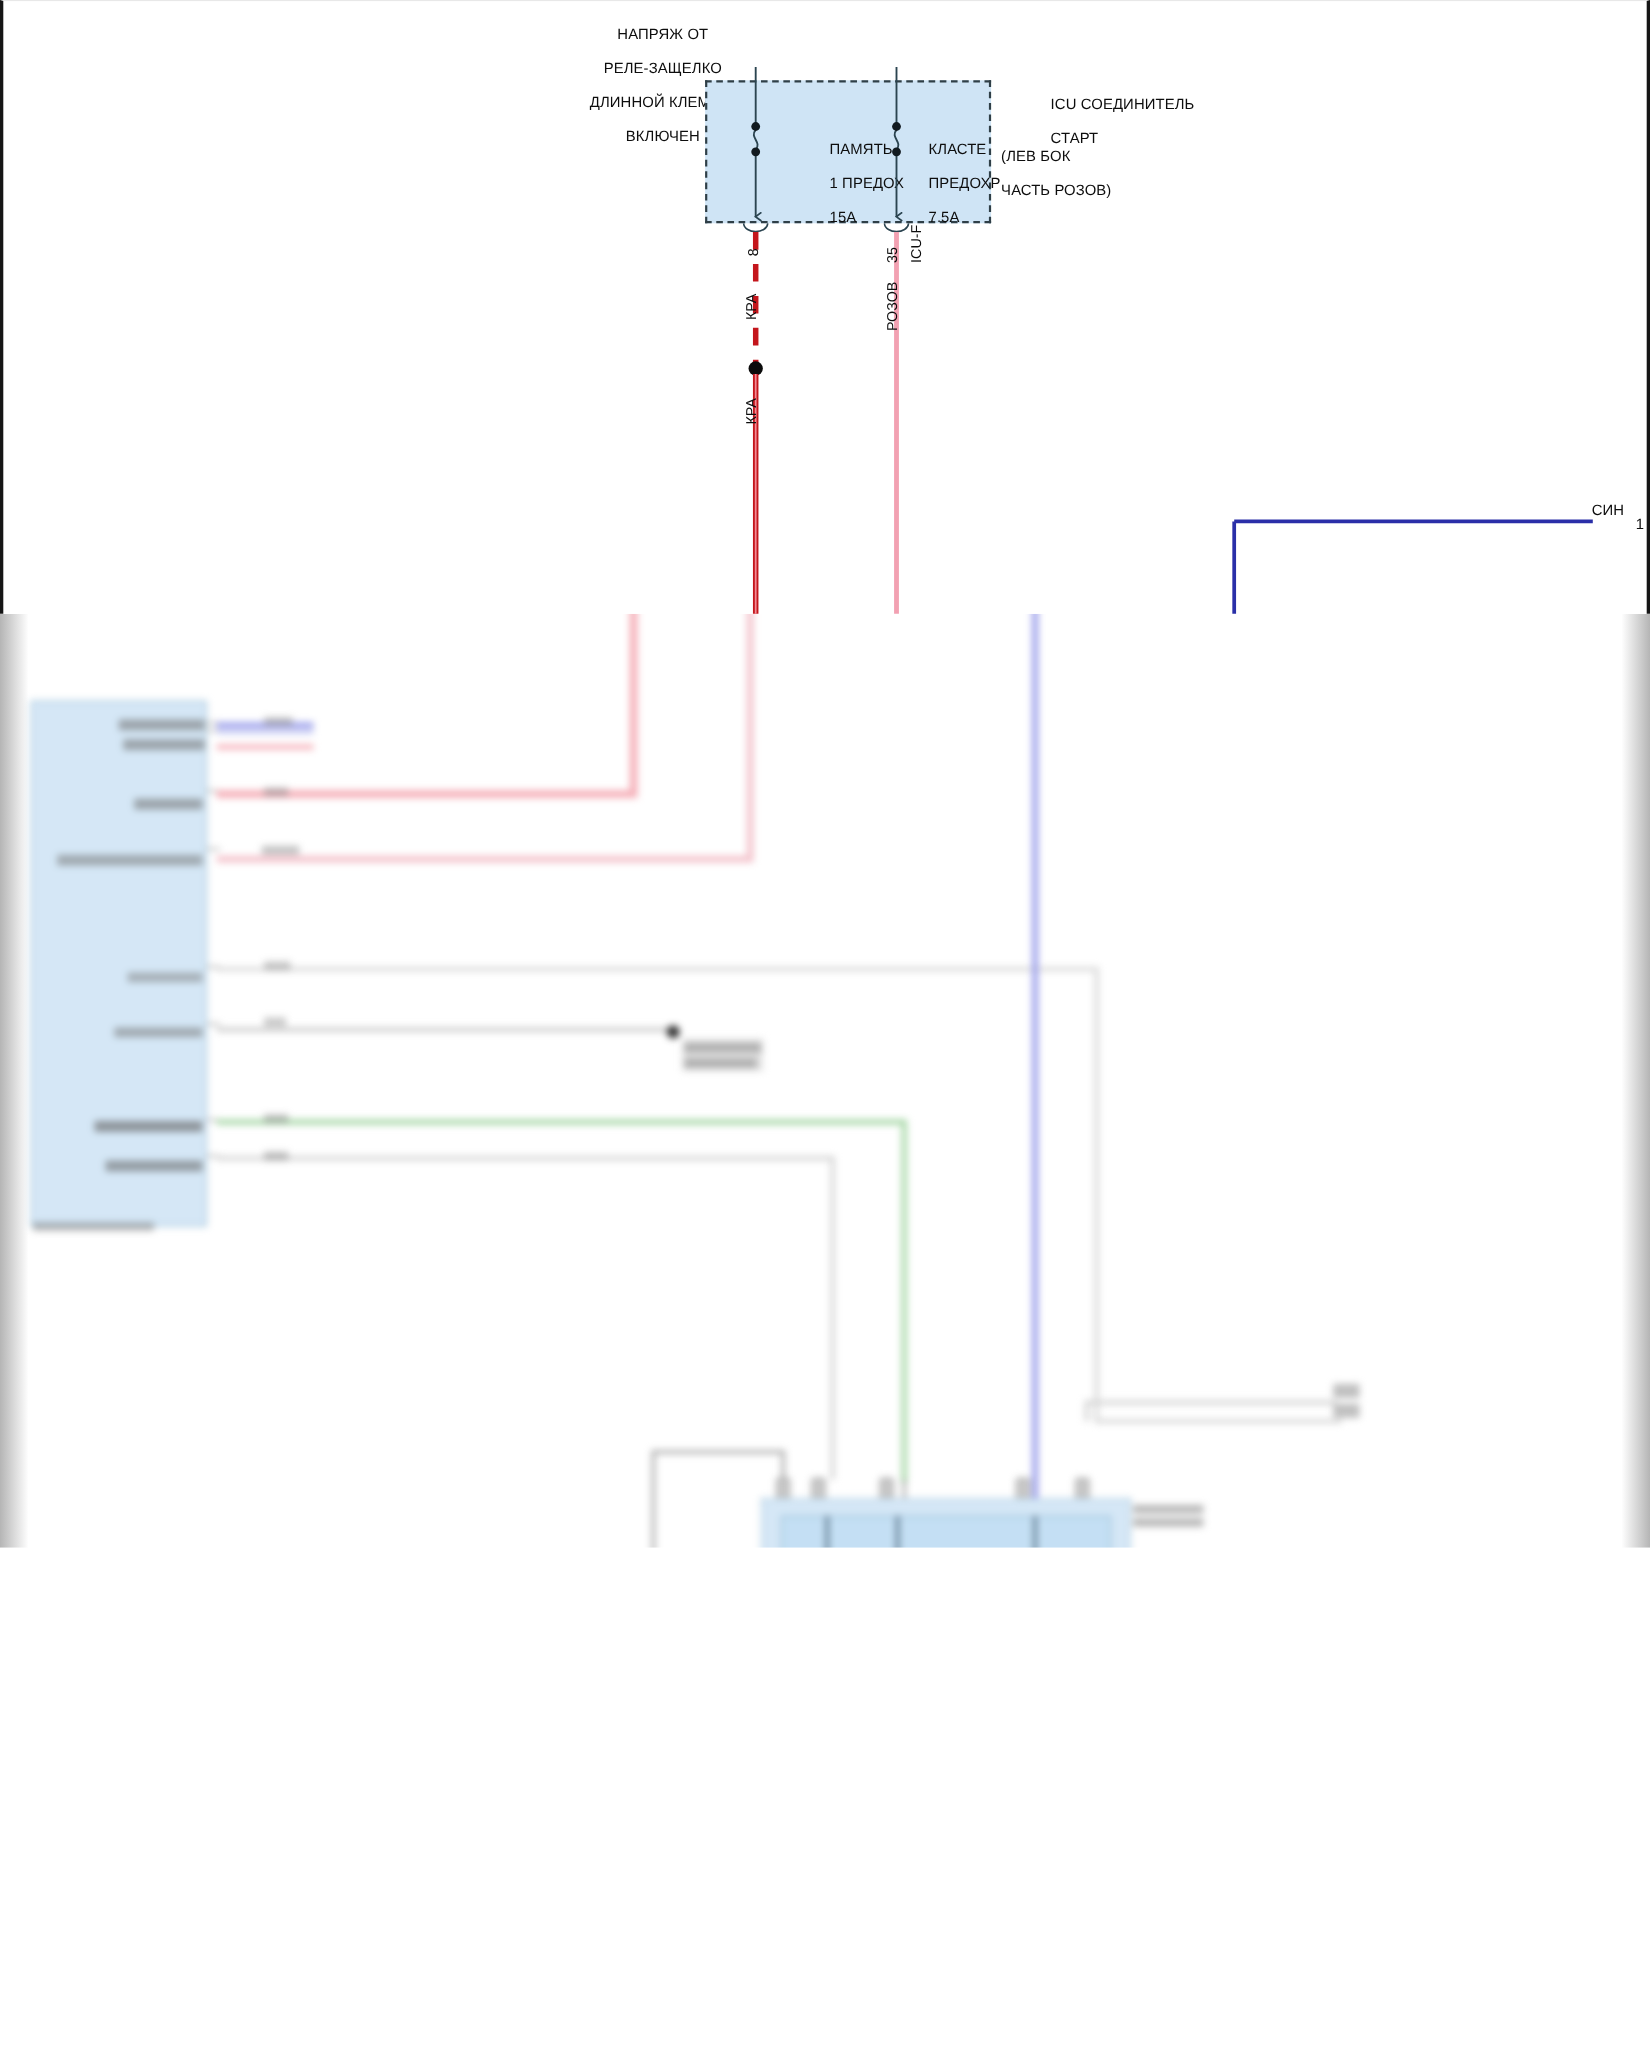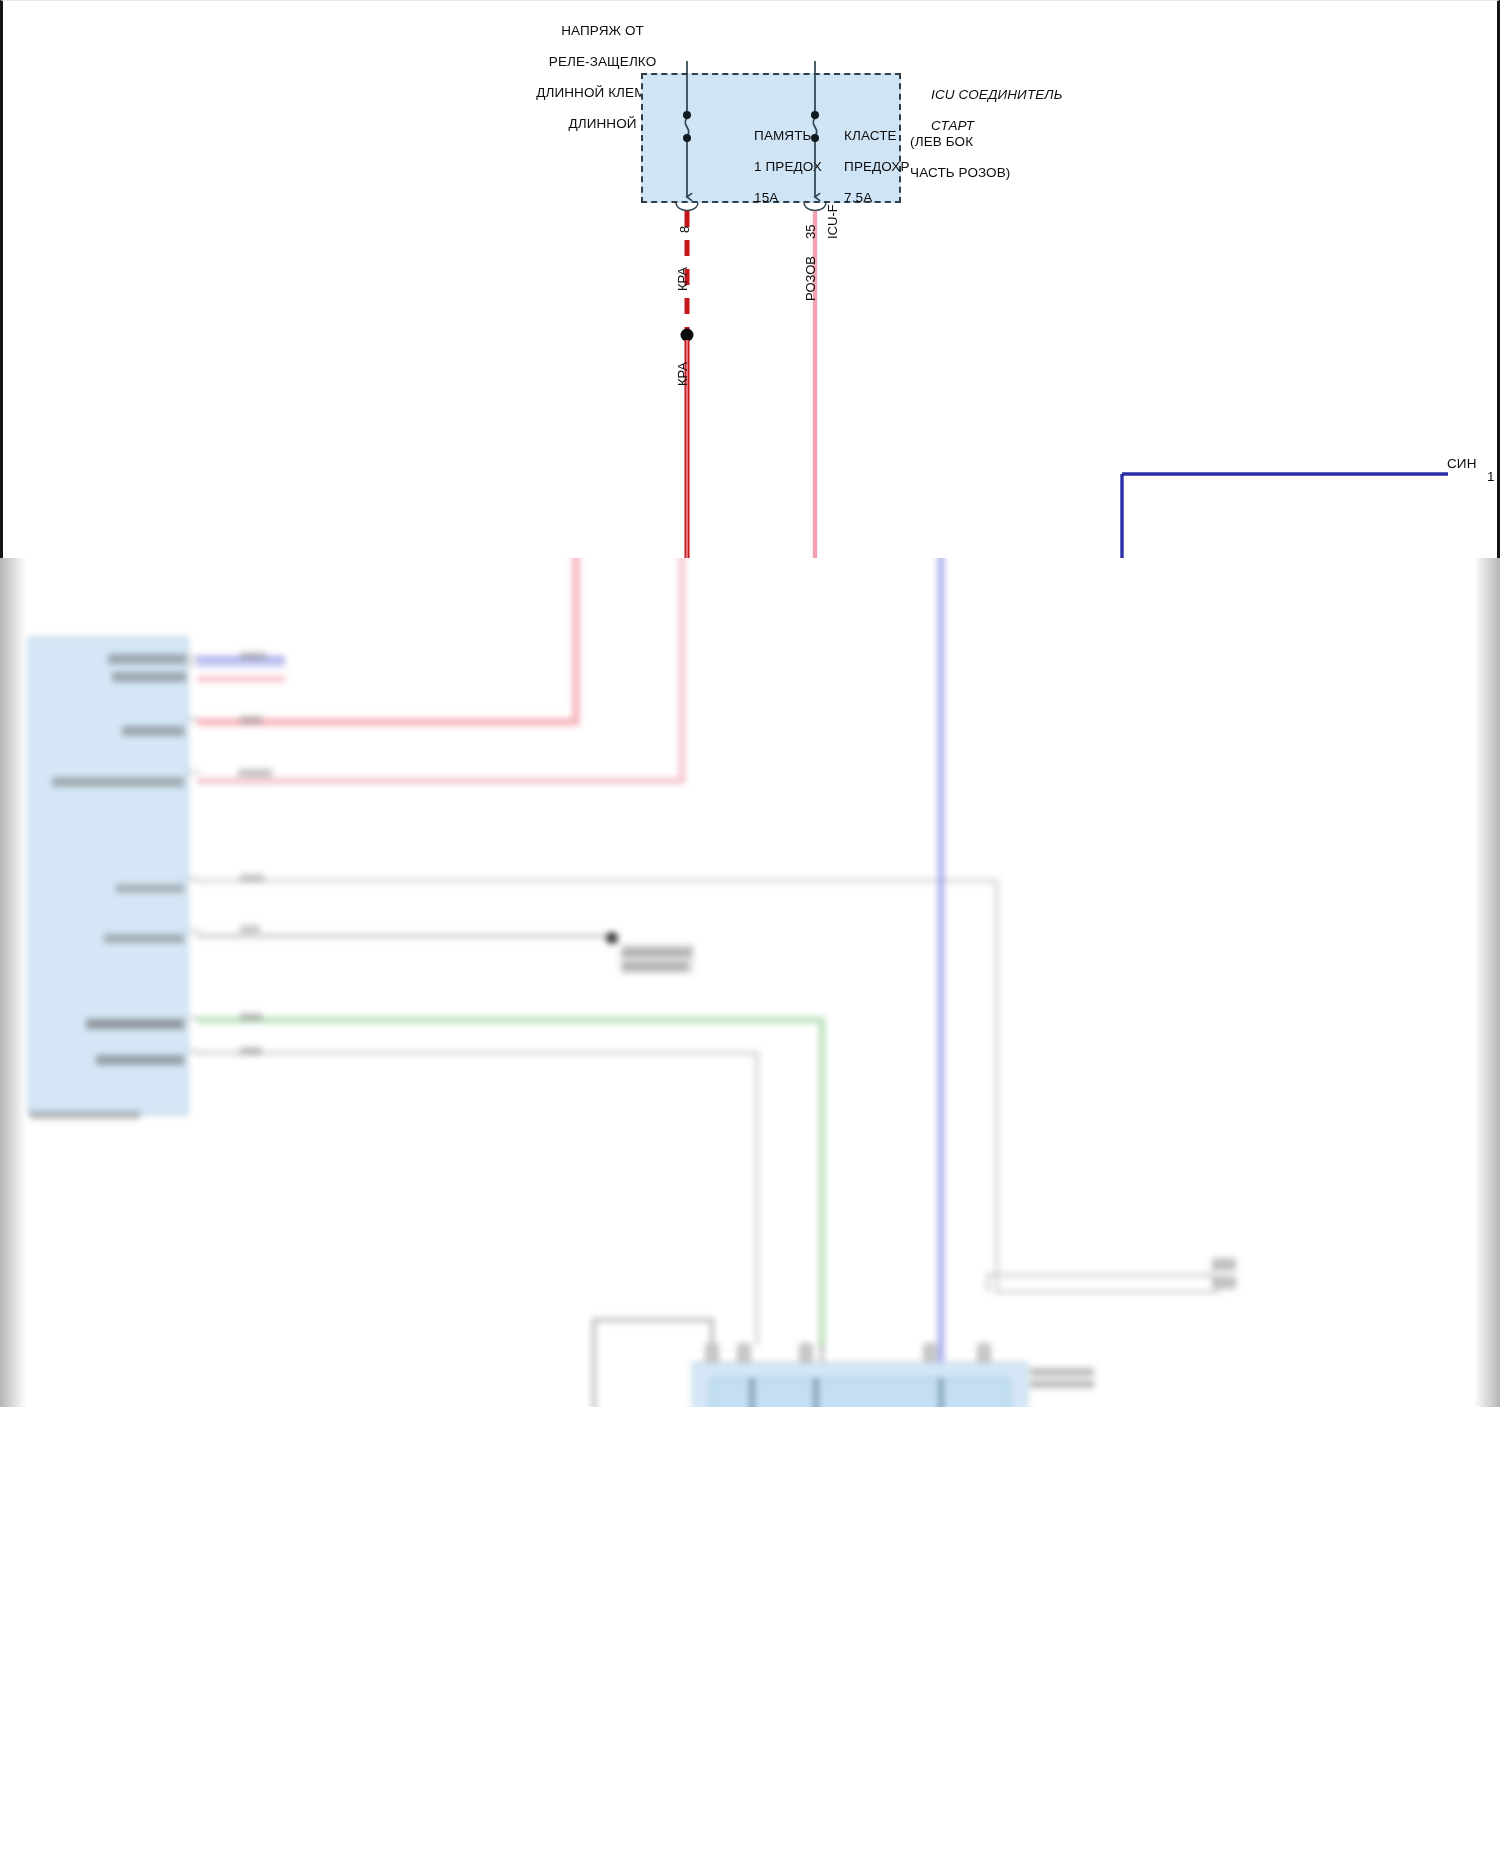--- a/index.html
+++ b/index.html
@@ -207,27 +207,27 @@
       <div style="position:absolute;left:22px;top:1846px;width:116px;height:9px;background:#5a5a5a;opacity:.55;"></div>
     </div>
   </div>
 
   <div id="sharp-panel">
 
     <div class="lbl c" style="left:497px; top:6px; width:182px;">
       <span>НАПРЯЖ ОТ</span><br>
       <span>РЕЛЕ-ЗАЩЕЛКО</span><br>
       <span>ДЛИННОЙ КЛЕММЫ</span><br>
-      <span>ДЛИННОЙ</span>
+      <span>ВКЛЮЧЕН</span>
     </div>
 
 
     <div class="fusebox" style="left:638px; top:72px; width:260px; height:130px;"></div>
 
-    <div class="lbl" style="left:905px; top:70px;font-style:italic;">
+    <div class="lbl" style="left:929px; top:70px;">
       <span>ICU СОЕДИНИТЕЛЬ</span><br>
       <span>СТАРТ</span>
     </div>
     <div class="lbl" style="left:884px; top:117px;">
       <span>(ЛЕВ БОК</span><br>
       <span>ЧАСТЬ РОЗОВ)</span>
     </div>
 
     <div class="lbl" style="left:728px; top:111px;">
       <span>ПАМЯТЬ</span><br>

